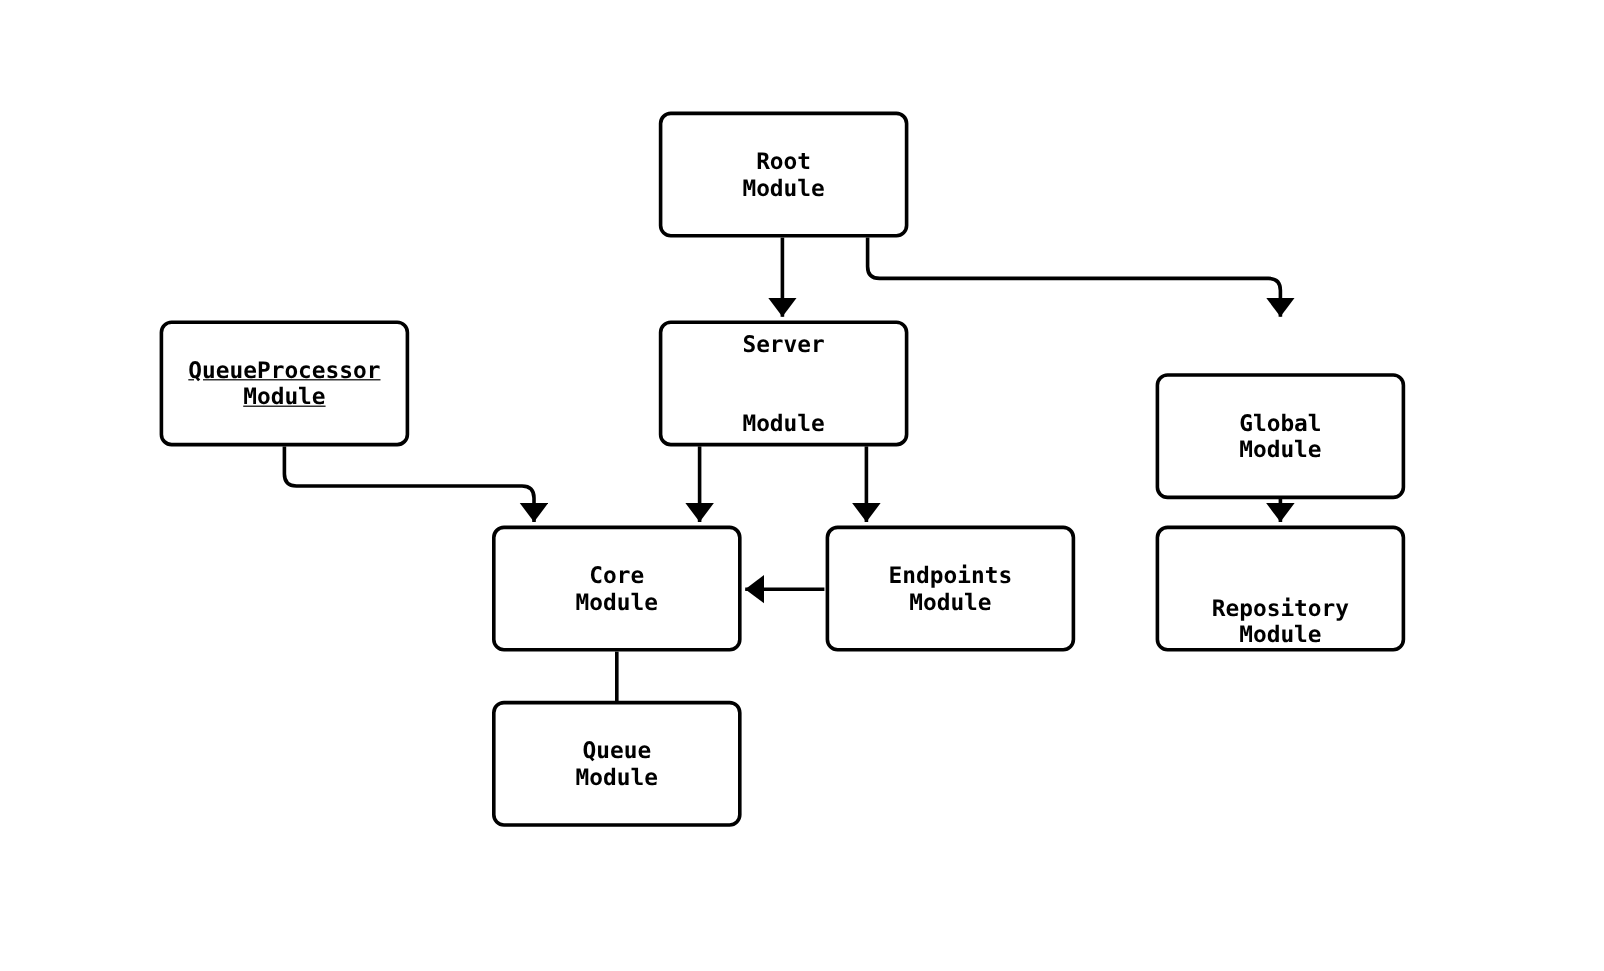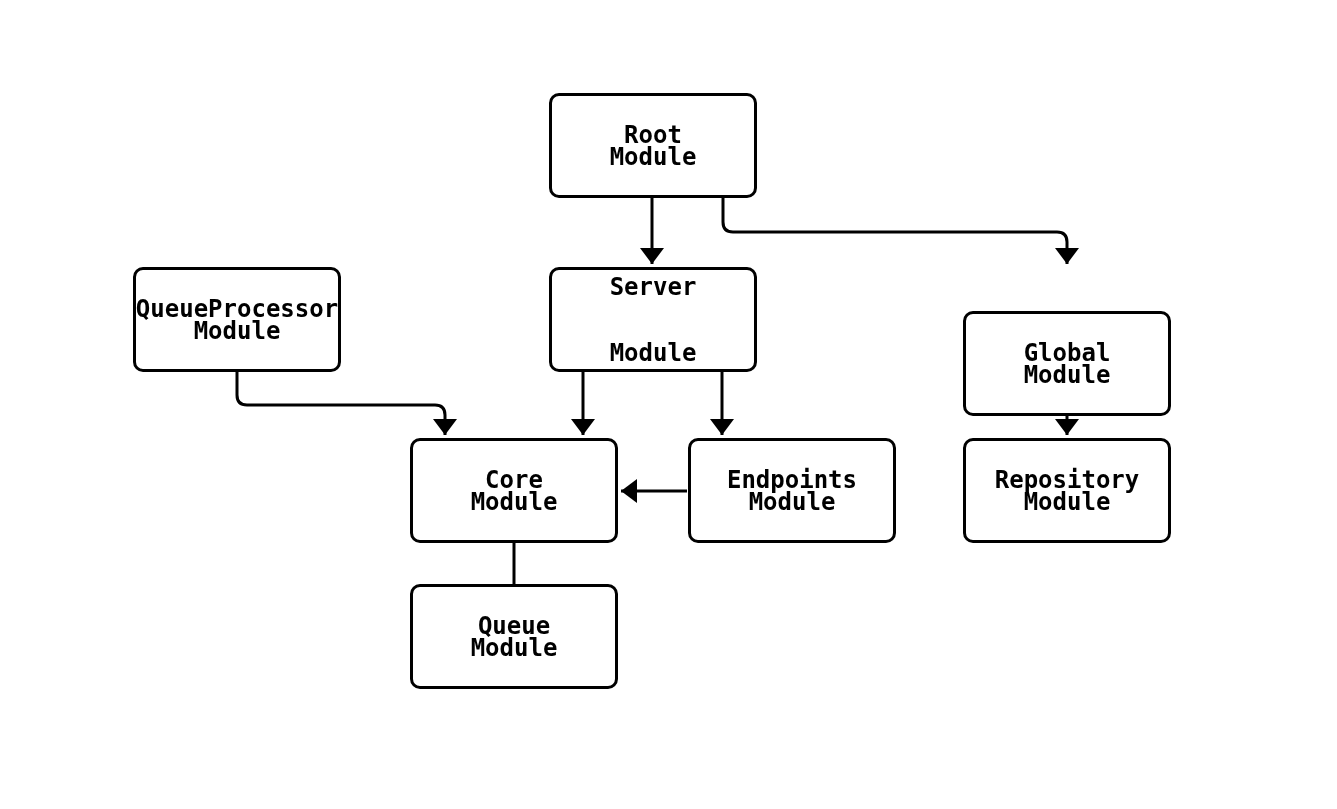--- a/index.html
+++ b/index.html
@@ -34,34 +34,34 @@
     background: #ffffff;
     border: 3px solid #000000;
     border-radius: 10px;
     display: flex;
     flex-direction: column;
     align-items: center;
     justify-content: center;
     text-align: center;
     color: #000000;
     font-weight: bold;
-    font-size: 24px;
+    font-size: 19px;
     line-height: 22px;
     white-space: nowrap;
   }
   .node .line { display: block; }
 
   
   .pos-root          { left: 549px;  top: 93px;  }
-  .pos-queueprocessor{ left: 133px;  top: 267px; }
+  .pos-queueprocessor{ left: 133px;  top: 267px; text-decoration: underline; }
   .pos-server        { left: 549px;  top: 267px; gap: 44px; }
   .pos-global        { left: 963px;  top: 267px; margin-top: 44px; }
   .pos-core          { left: 410px;  top: 438px; }
   .pos-endpoints     { left: 688px;  top: 438px; }
-  .pos-repository    { left: 963px;  top: 438px; }
+  .pos-repository    { left: 963px;  top: 438px; justify-content: flex-end; }
   .pos-queue         { left: 410px;  top: 584px; }
 </style>
 </head>
 <body>
 
 <div class="canvas">
 
   <svg class="edges-layer" width="1337" height="809" viewBox="0 0 1337 809">
     <defs>
       <marker id="arrowhead" markerUnits="userSpaceOnUse" markerWidth="17" markerHeight="25" refX="16" refY="12" orient="auto">

